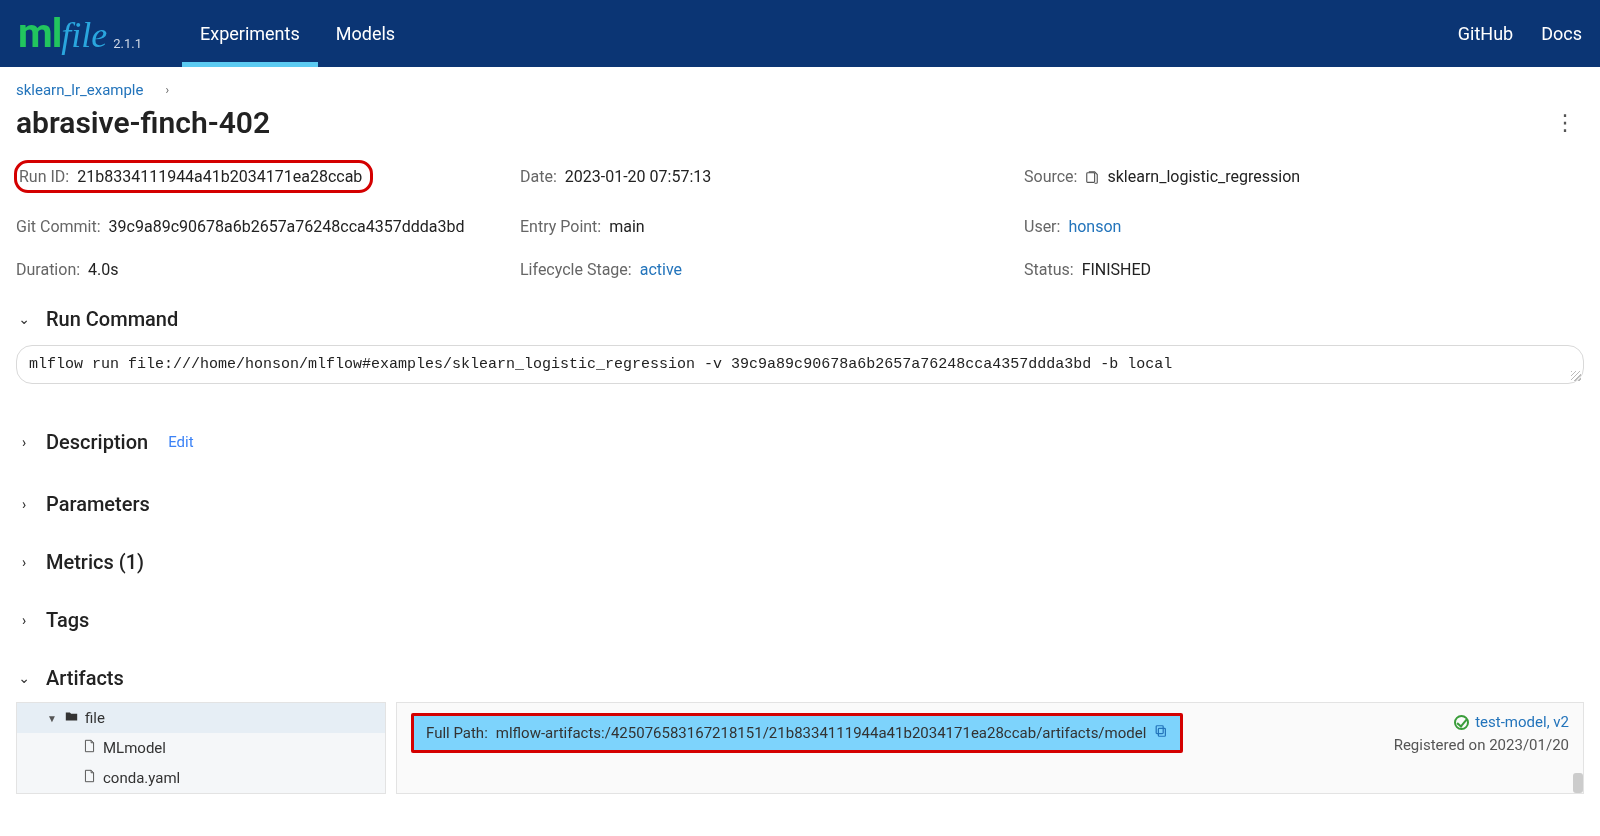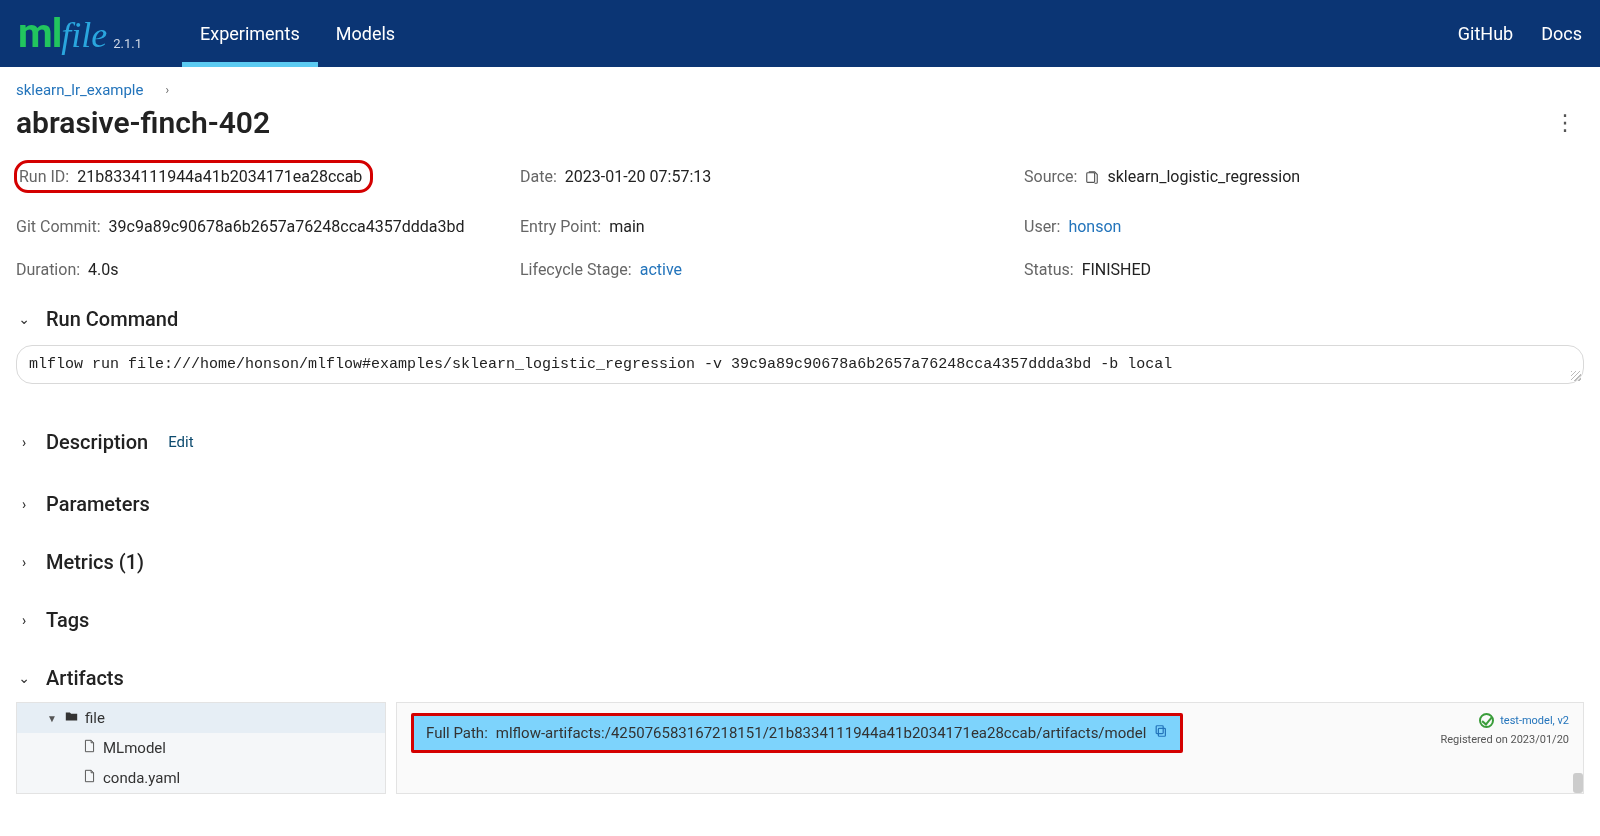--- a/index.html
+++ b/index.html
@@ -24,36 +24,36 @@
   .meta-grid { margin-top: 20px; display: grid; grid-template-columns: 504px 504px 1fr; row-gap: 24px; font-size: 16px; }
   .meta-cell { display: flex; align-items: center; gap: 8px; }
   .meta-label { color: #666; }
   .meta-val { color: #222; }
   .meta-val.link { color: #2374bb; cursor: pointer; }
   .source-icon { display:inline-block; width:14px; height:14px; }
   .red-box { border: 3px solid #d40000; padding: 4px 8px 4px 0; margin-left: -2px; border-radius: 14px; }
   .section { margin-top: 28px; }
   .section-header { display: flex; align-items: center; gap: 14px; font-size: 20px; font-weight: 500; color: #222; cursor: pointer; }
   .chevron { width: 16px; font-size: 14px; color: #333; display: inline-block; text-align: center; }
-  .edit-link { color: #0c4a6e; font-size: 15px; font-weight: 400; margin-left: 6px; cursor: pointer; }
+  .edit-link { color: #3b82f6; font-size: 15px; font-weight: 400; margin-left: 6px; cursor: pointer; }
   .run-command-box { margin-top: 14px; border: 1px solid #d9d9d9; border-radius: 16px; padding: 10px 12px; background: #fff; position: relative; }
   .run-command-box pre { font-family: ui-monospace, "Courier New", monospace; font-size: 15px; white-space: pre-wrap; word-break: break-all; color: #222; }
   .resize-handle { position:absolute; right:2px; bottom:2px; width:10px; height:10px; background: repeating-linear-gradient(135deg,#bbb 0 1px,transparent 1px 3px); }
   .artifacts-body { display: flex; margin-top: 12px; gap: 10px; }
   .tree { width: 370px; border: 1px solid #e3e3e3; background: #f5f7f9; font-size: 15px; }
   .tree-row { padding: 6px 8px; display: flex; align-items: center; gap: 6px; cursor: pointer; }
   .tree-row.selected { background: #e6eef5; }
   .tree-indent1 { padding-left: 30px; }
   .tree-indent2 { padding-left: 64px; }
   .folder-icon, .file-icon { display:inline-block; width:16px; text-align:center; }
   .caret { font-size: 10px; color: #555; width: 10px; display: inline-block; }
   .artifact-main { flex: 1; border: 1px solid #e3e3e3; background: #fafafa; padding: 10px 14px; display: flex; align-items: flex-start; gap: 20px; position: relative; min-height: 80px; }
   .full-path-box { border: 3px solid #d40000; padding: 8px 12px; display: flex; align-items: center; gap: 8px; font-size: 15px; border-radius: 2px; background: #7dd3fc; }
   .copy-icon { color: #2374bb; cursor: pointer; }
-  .registered { margin-left: auto; text-align: right; font-size: 11px; }
+  .registered { margin-left: auto; text-align: right; font-size: 15px; }
   .registered .model-name { color: #2374bb; display: inline-flex; align-items: center; gap: 6px; cursor: pointer; }
   .registered .sub { color: #555; margin-top: 2px; }
   .check-circle { display:inline-block; width:15px; height:15px; border:2px solid #3a9d3a; border-radius:50%; position:relative; }
   .check-circle::after { content:""; position:absolute; left:3px; top:0px; width:4px; height:8px; border-right:2px solid #3a9d3a; border-bottom:2px solid #3a9d3a; transform: rotate(40deg); }
   .scrollbar-thumb { position:absolute; right:0; bottom:0; width:10px; height:20px; background:#ccc; border-radius:3px; }
 </style>
 </head>
 <body>
 
 <div class="header">

